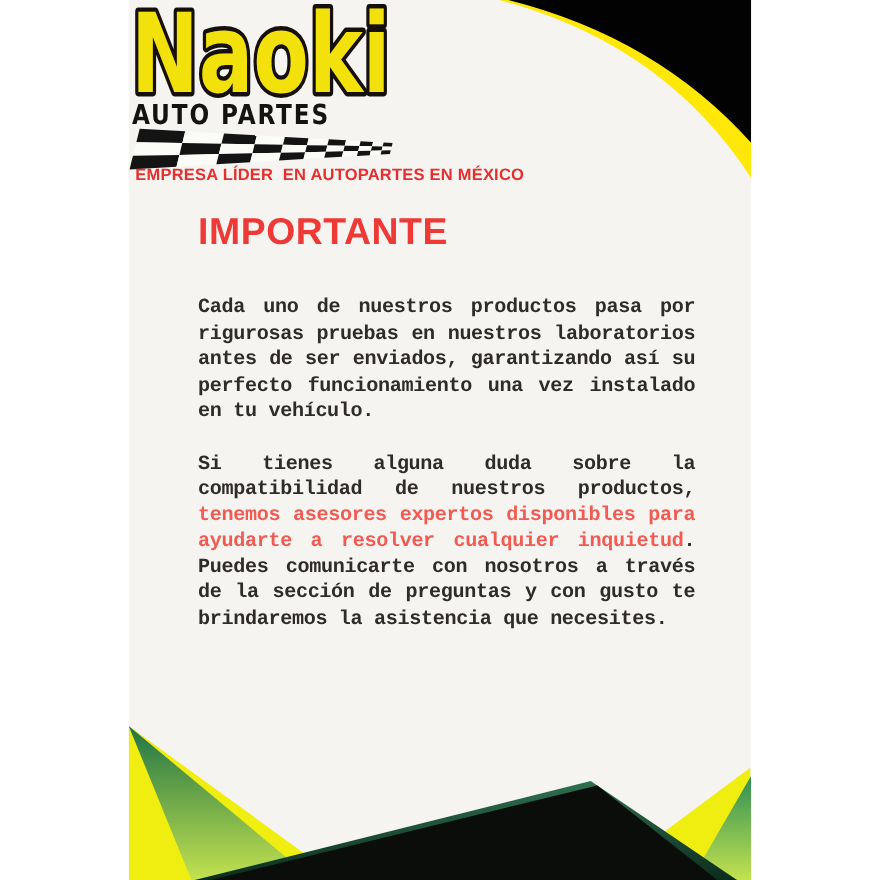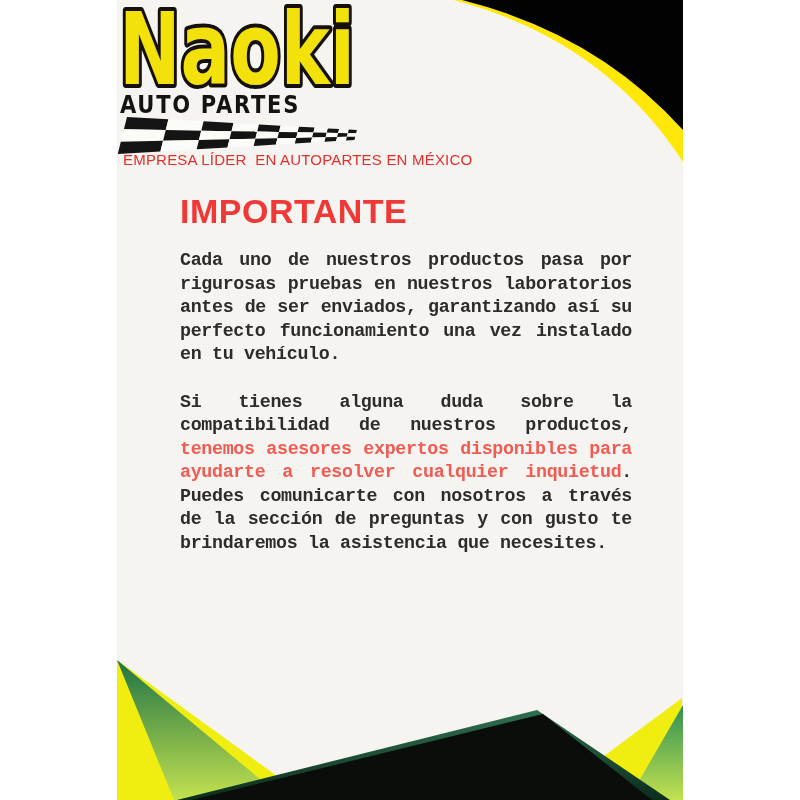--- a/index.html
+++ b/index.html
@@ -22,29 +22,29 @@
     font-family:"DejaVu Sans","Liberation Sans",sans-serif;
     font-weight:bold;
   }
   .logo-sub{
     font-family:"DejaVu Sans","Liberation Sans",sans-serif;
     font-weight:bold;
     letter-spacing:2px;
   }
   .tagline{
     position:absolute;left:6px;top:151px;
-    font-size:15px;font-weight:normal;
+    font-size:15px;font-weight:bold;
     color:var(--tagline-red,#e62e2d);
     white-space:pre;
     letter-spacing:.2px;
   }
   
   .content{position:absolute;left:63px;top:193px;width:452px;}
   .content h1{
-    margin:0 0 20px 0;
+    margin:0 0 40px 0;
     font-size:34px;line-height:36px;
     font-weight:bold;
     letter-spacing:.5px;
     color:var(--heading-red,#ef3936);
   }
   .content p{
     margin:0 0 24px 0;
     font-size:18.3px;line-height:23.5px;
     font-weight:bold;
     letter-spacing:-.3px;

